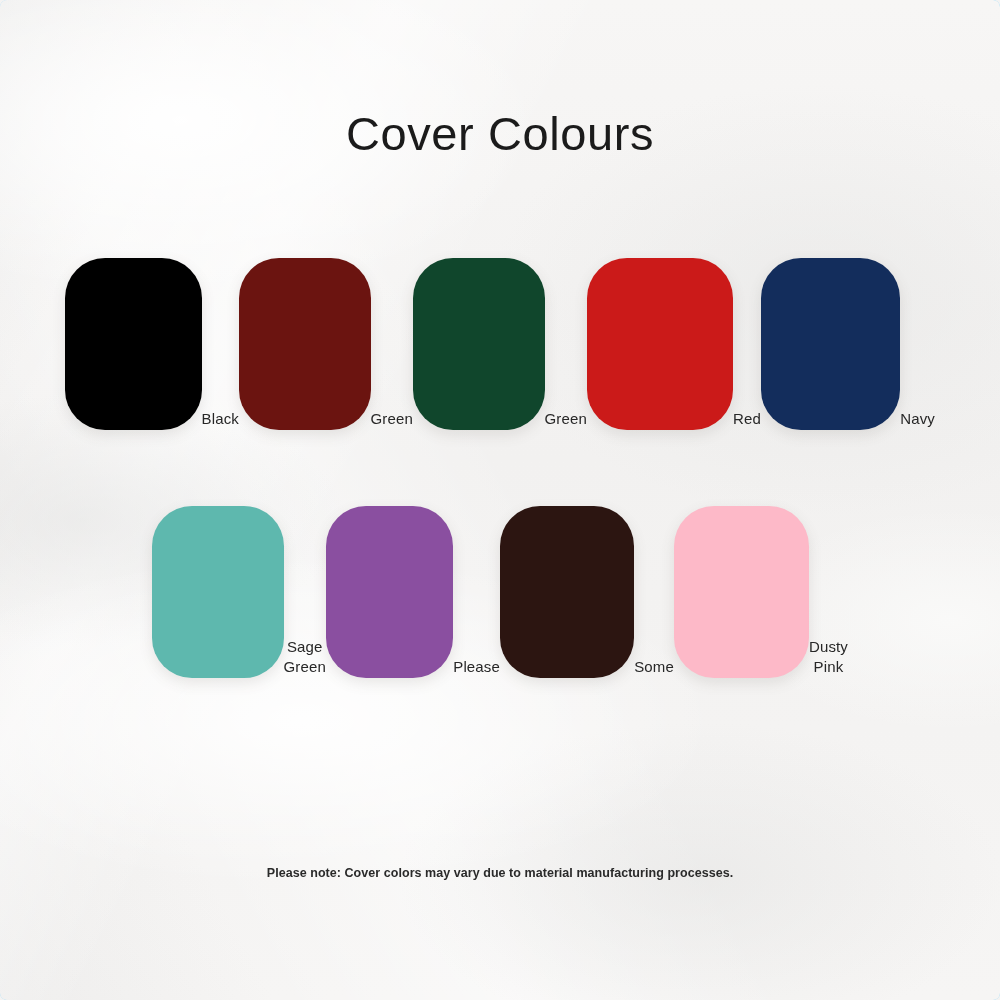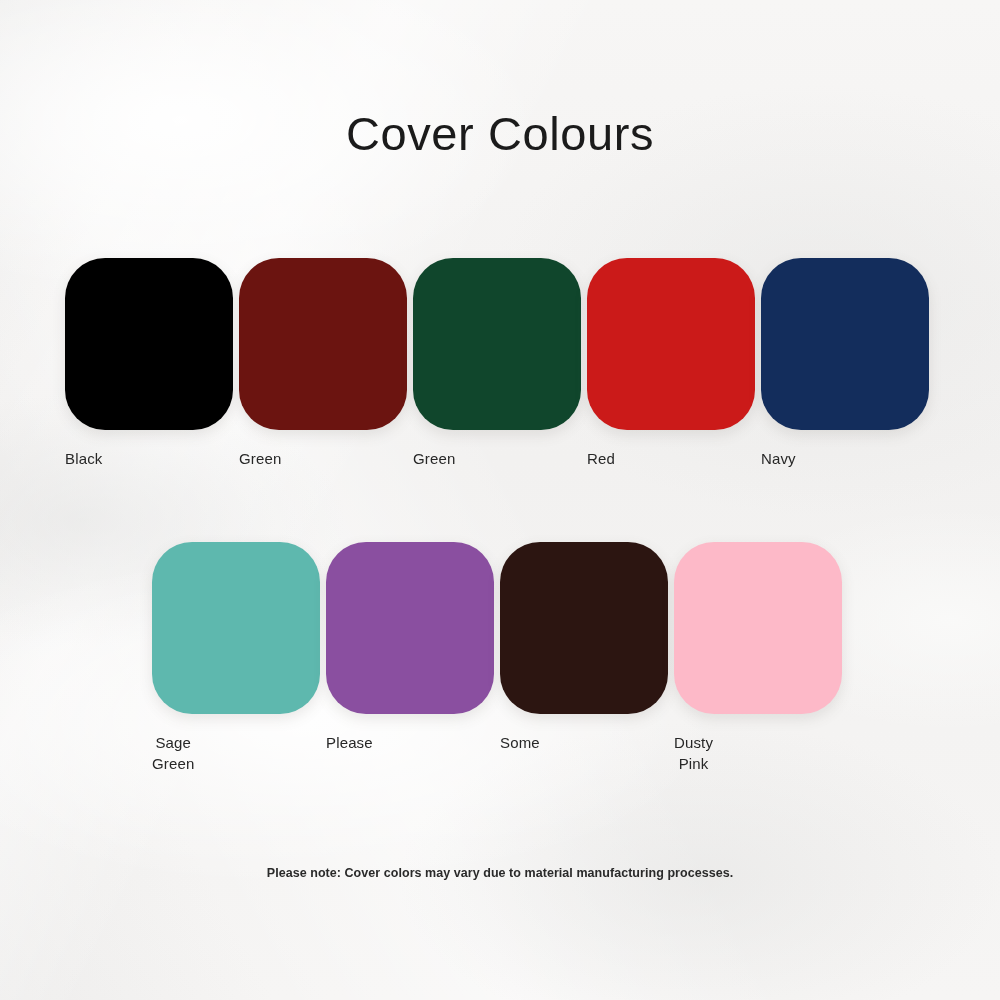--- a/index.html
+++ b/index.html
@@ -17,20 +17,21 @@
   }
 
   
   #page {
     position: absolute;
     inset: 0;
     width: 1000px;
     height: 1000px;
     background-color: #7dd3fc;
     overflow: hidden;
+    border-radius: 7px;
   }
 
   #page-texture {
     position: absolute;
     inset: 0;
     pointer-events: none;
     background-image:
       radial-gradient(ellipse 520px 260px at 18% 12%, rgba(255,255,255,0.95) 0%, rgba(255,255,255,0) 70%),
       radial-gradient(ellipse 460px 300px at 82% 30%, rgba(229,229,228,0.55) 0%, rgba(229,229,228,0) 72%),
       radial-gradient(ellipse 600px 240px at 30% 72%, rgba(255,255,255,0.9) 0%, rgba(255,255,255,0) 70%),
@@ -62,27 +63,27 @@
     position: absolute;
     left: 0;
     width: 1000px;
     display: flex;
     justify-content: center;
     align-items: flex-start;
     gap: 0px;
   }
 
   #row-1 { top: 258px; }
-  #row-2 { top: 542px; }
+  #row-2 { top: 506px; }
 
   .swatch-cell {
     width: 174px;
     display: flex;
-    flex-direction: column;
-    align-items: flex-start;
+    flex-direction: row;
+    align-items: flex-end;
   }
 
   .swatch-chip {
     width: 168px;
     height: 172px;
     border-radius: 40px;
     box-shadow: 0 5px 14px rgba(90, 85, 80, 0.13);
   }
 
   .swatch-label {

